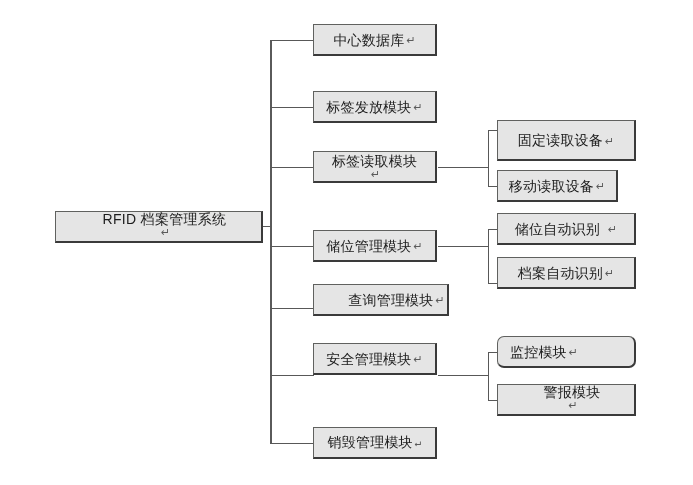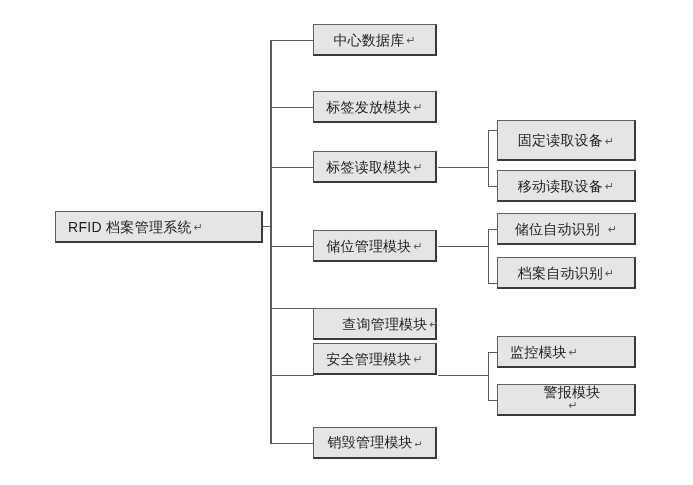--- a/index.html
+++ b/index.html
@@ -79,81 +79,81 @@
   <div class="ln h" style="left:438px; top:246px; width:50px;"></div>
   <div class="ln v" style="left:488px; top:229px; height:54px;"></div>
   <div class="ln h" style="left:488px; top:229px; width:10px;"></div>
   <div class="ln h" style="left:488px; top:283px; width:10px;"></div>
 
   <div class="ln h" style="left:438px; top:375px; width:50px;"></div>
   <div class="ln v" style="left:488px; top:352px; height:48px;"></div>
   <div class="ln h" style="left:488px; top:352px; width:10px;"></div>
   <div class="ln h" style="left:488px; top:400px; width:10px;"></div>
 
-  <div class="node left" style="left:55px; top:211px; width:208px; height:32px;">
+  <div class="node left" style="left:55px; top:211px; width:208px; height:32px;flex-direction:column;">
     <span class="node-label latin-lead">RFID 档案管理系统</span>
     <span class="pilcrow">↵</span>
   </div>
 
   <div class="node center" style="left:313px; top:24px; width:124px; height:32px;">
     <span class="node-label">中心数据库</span>
     <span class="pilcrow">↵</span>
   </div>
 
   <div class="node center" style="left:313px; top:91px; width:124px; height:32px;">
     <span class="node-label">标签发放模块</span>
     <span class="pilcrow">↵</span>
   </div>
 
-  <div class="node center" style="left:313px; top:151px; width:124px; height:32px;">
+  <div class="node center" style="left:313px; top:151px; width:124px; height:32px;flex-direction:column;">
     <span class="node-label">标签读取模块</span>
     <span class="pilcrow">↵</span>
   </div>
 
   <div class="node center" style="left:313px; top:230px; width:124px; height:32px;">
     <span class="node-label">储位管理模块</span>
     <span class="pilcrow">↵</span>
   </div>
 
-  <div class="node center" style="left:313px; top:308px; width:124px; height:32px;padding-left:32px;">
+  <div class="node center" style="left:313px; top:284px; width:136px; height:32px;padding-left:32px;">
     <span class="node-label">查询管理模块</span>
     <span class="pilcrow">↵</span>
   </div>
 
   <div class="node center" style="left:313px; top:343px; width:124px; height:32px;">
     <span class="node-label">安全管理模块</span>
     <span class="pilcrow">↵</span>
   </div>
 
   <div class="node center" style="left:313px; top:427px; width:124px; height:32px;font-family:Liberation Mono, monospace;">
     <span class="node-label">销毁管理模块</span>
     <span class="pilcrow">↵</span>
   </div>
 
   <div class="node center" style="left:497px; top:120px; width:139px; height:41px;text-align:right;">
     <span class="node-label">固定读取设备</span>
     <span class="pilcrow">↵</span>
   </div>
 
-  <div class="node center" style="left:497px; top:170px; width:139px; height:32px;">
+  <div class="node center" style="left:497px; top:170px; width:121px; height:32px;">
     <span class="node-label">移动读取设备</span>
     <span class="pilcrow">↵</span>
   </div>
 
   <div class="node center" style="left:497px; top:213px; width:139px; height:32px;gap:6px;">
     <span class="node-label">储位自动识别</span>
     <span class="pilcrow">↵</span>
   </div>
 
   <div class="node center" style="left:497px; top:257px; width:139px; height:32px;">
     <span class="node-label">档案自动识别</span>
     <span class="pilcrow">↵</span>
   </div>
 
-  <div class="node left" style="left:497px; top:336px; width:139px; height:32px;">
+  <div class="node left" style="left:497px; top:336px; width:139px; height:32px;border-radius:7px;">
     <span class="node-label">监控模块</span>
     <span class="pilcrow">↵</span>
   </div>
 
   <div class="node left" style="left:497px; top:384px; width:139px; height:32px;flex-direction:column;">
     <span class="node-label">警报模块</span>
     <span class="pilcrow">↵</span>
   </div>
 
 </div>

